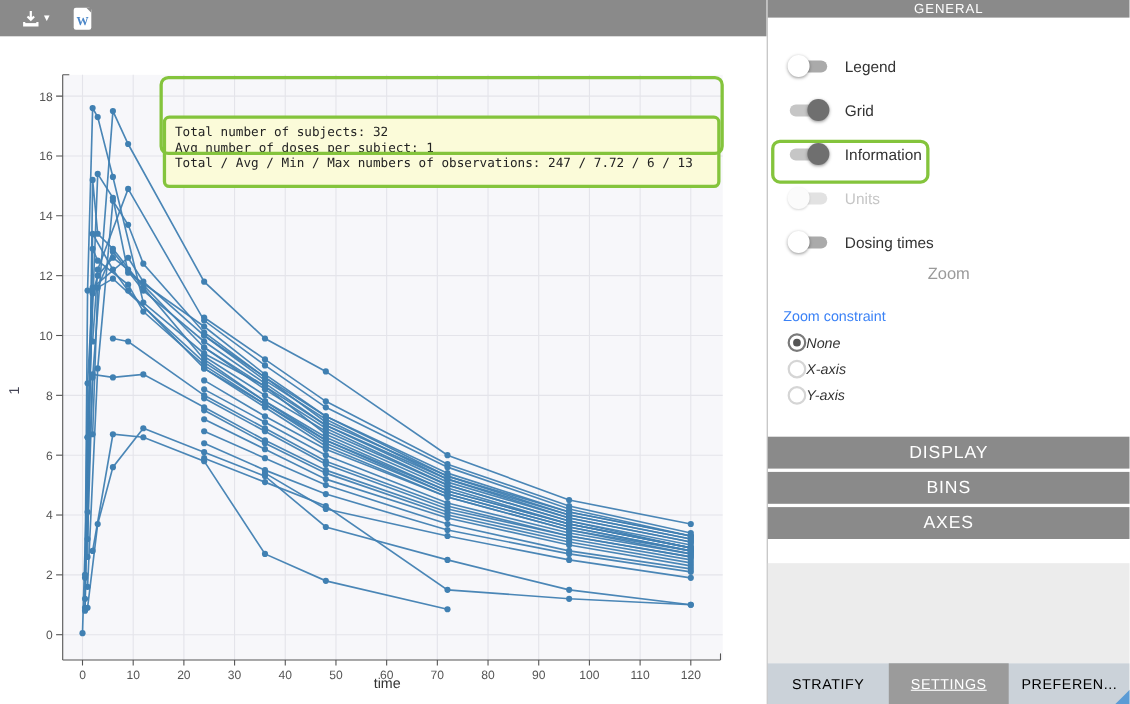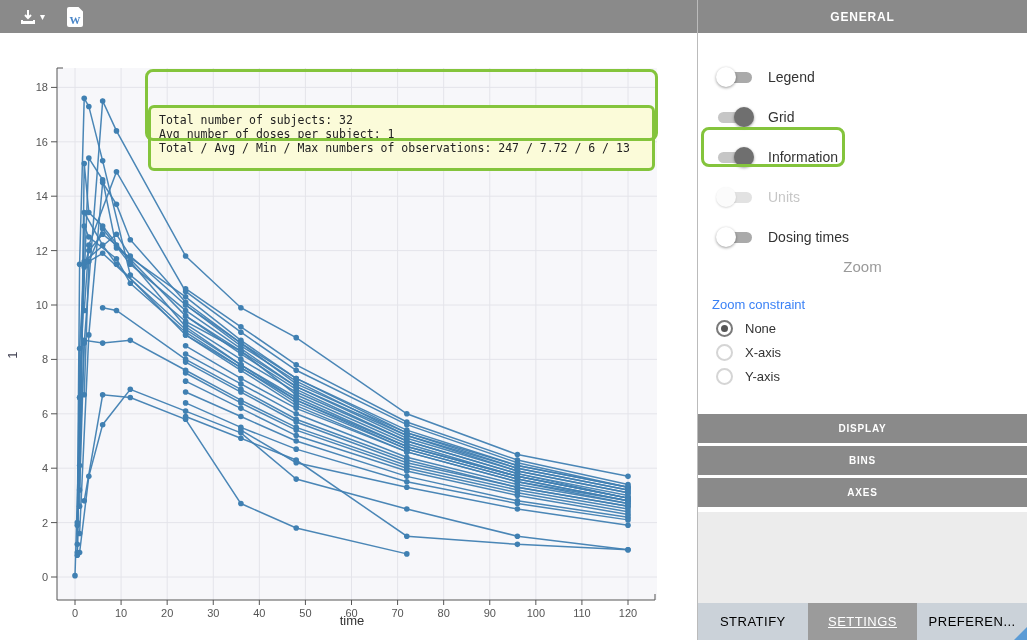--- a/index.html
+++ b/index.html
@@ -18,42 +18,42 @@
   #menu-icon { position:absolute; right:26px; top:7px; width:18px; }
   #menu-icon span { display:block; height:3px; background:#fff; margin-bottom:3px; border-radius:1px; }
 
   #plot-wrap { position:absolute; left:0; top:33px; width:697px; height:607px; }
   svg text { font-family:"Liberation Sans",sans-serif; }
 
   #info-box { position:absolute; left:148px; top:72px; width:507px; height:66px; background:#fbfbd9; border:3px solid var(--accent-green,#84c43c); border-radius:6px; padding:5px 8px; font-family:"DejaVu Sans Mono",monospace; font-size:11.5px; line-height:14px; color:#222; white-space:pre; overflow:hidden; }
 
   
   #right-panel { position:absolute; left:697px; top:0; width:330px; height:640px; background:#fff; border-left:1px solid #bbb; }
-  .panel-header { height:33px; background:var(--toolbar-gray,#8a8a8a); color:#fff; font-size:12px; font-weight:bold; letter-spacing:.8px; display:flex; align-items:center; justify-content:center; }
+  .panel-header { height:16px; background:var(--toolbar-gray,#8a8a8a); color:#fff; font-size:12px; font-weight:normal; letter-spacing:.8px; display:flex; align-items:center; justify-content:center; }
   #toggles { padding-top:24px; }
   .toggle-row { display:flex; align-items:center; height:40px; padding-left:18px; gap:14px; font-size:14px; color:#333; cursor:pointer; }
   .toggle { position:relative; width:38px; height:20px; flex:0 0 auto; }
   .toggle .track { position:absolute; left:2px; right:2px; top:5px; height:11px; border-radius:6px; background:#aaa; }
   .toggle .knob { position:absolute; top:0; width:20px; height:20px; border-radius:50%; background:#fff; box-shadow:0 1px 3px rgba(0,0,0,.4); }
   .toggle.off .knob { left:0; }
   .toggle.on .track { background:#c6c6c6; }
   .toggle.on .knob { right:0; background:#6f6f6f; }
   .toggle-row.disabled { color:#c6c6c6; cursor:default; }
   .toggle.disabled .track { background:#e2e2e2; }
   .toggle.disabled .knob { left:0; background:#fbfbfb; box-shadow:0 1px 2px rgba(0,0,0,.15); }
 
   #zoom-title { margin-top:1px; text-align:center; font-size:15px; color:#9a9a9a; }
   #zoom-constraint { margin:22px 0 4px 14px; font-size:13px; color:#3b82f6; }
-  .radio-row { display:flex; align-items:center; height:24px; padding-left:18px; gap:12px; font-size:13px; color:#333; cursor:pointer; }
+  .radio-row { display:flex; align-items:center; height:24px; padding-left:18px; font-size:13px; color:#333; cursor:pointer;font-style:italic; }
   .radio { width:17px; height:17px; border-radius:50%; border:2px solid #d5d5d5; position:relative; flex:0 0 auto; background:#fff; }
   .radio.selected { border-color:#7a7a7a; }
   .radio.selected::after { content:""; position:absolute; left:3px; top:3px; width:7px; height:7px; border-radius:50%; background:#555; }
 
   #accordions { margin-top:26px; }
-  .accordion { height:29px; background:var(--toolbar-gray,#8a8a8a); color:#fff; font-size:10px; font-weight:bold; letter-spacing:.8px; display:flex; align-items:center; justify-content:center; margin-bottom:3px; cursor:pointer; }
+  .accordion { height:29px; background:var(--toolbar-gray,#8a8a8a); color:#fff; font-size:16px; font-weight:normal; letter-spacing:.8px; display:flex; align-items:center; justify-content:center; margin-bottom:3px; cursor:pointer; }
   #panel-filler { position:absolute; left:0; right:0; top:512px; bottom:37px; background:#ececec; }
 
   #tabbar { position:absolute; left:0; right:0; bottom:0; height:37px; background:#cbd2d9; display:flex; }
   .tab { flex:1 1 0; display:flex; align-items:center; justify-content:center; font-size:13px; letter-spacing:.5px; color:#000000; cursor:pointer; white-space:nowrap; overflow:hidden; }
   .tab.active { background:#9b9b9b; color:#fff;text-decoration:underline; }
   #resize-handle { position:absolute; right:0; bottom:0; width:0; height:0; border-left:13px solid transparent; border-bottom:13px solid #5b9bd5; }
 
   .highlight-box { position:absolute; border:3px solid var(--accent-green,#84c43c); border-radius:8px; pointer-events:none; }
 </style>
 </head>

